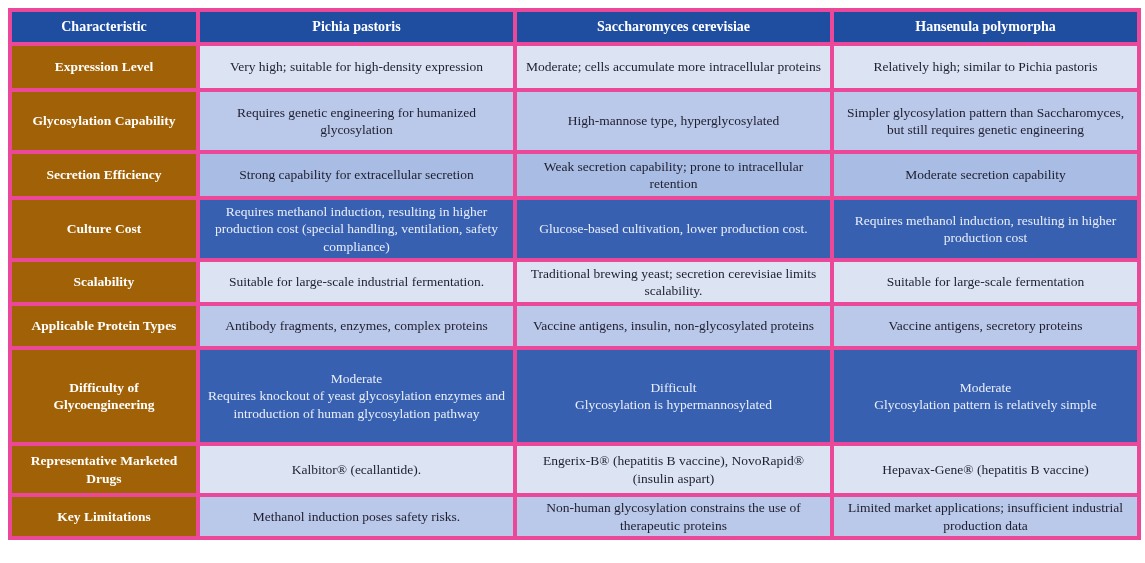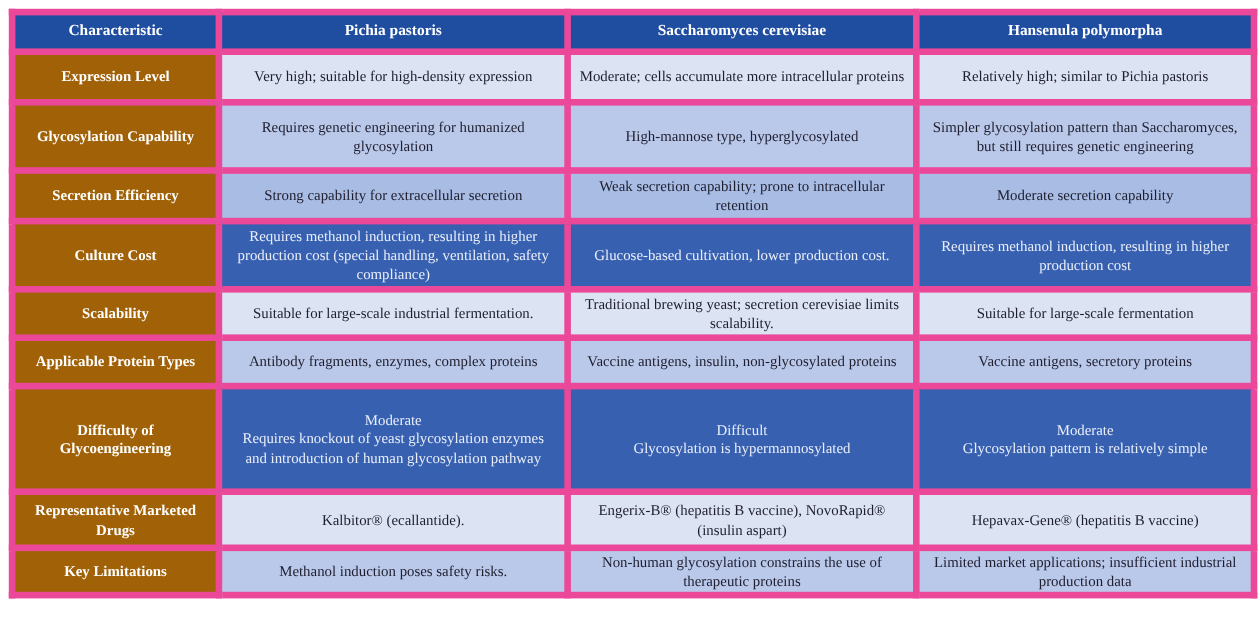--- a/index.html
+++ b/index.html
@@ -12,21 +12,21 @@
     border-collapse:collapse;
     table-layout:fixed;
     width:1129px;
     border:3px solid #151538;
   }
   col.c-label{width:188px;}
   col.c-org1{width:317px;}
   col.c-org2{width:317px;}
   col.c-org3{width:307px;}
   th,td{
-    border:6px solid #ec4899;
+    border:4px solid #ec4899;
     text-align:center;
     vertical-align:middle;
     padding:1px 8px;
     font-size:13.5px;
     line-height:1.28;
     white-space:pre-line;
   }
   thead th{
     background:#1f4da0;
     color:#ffffff;

